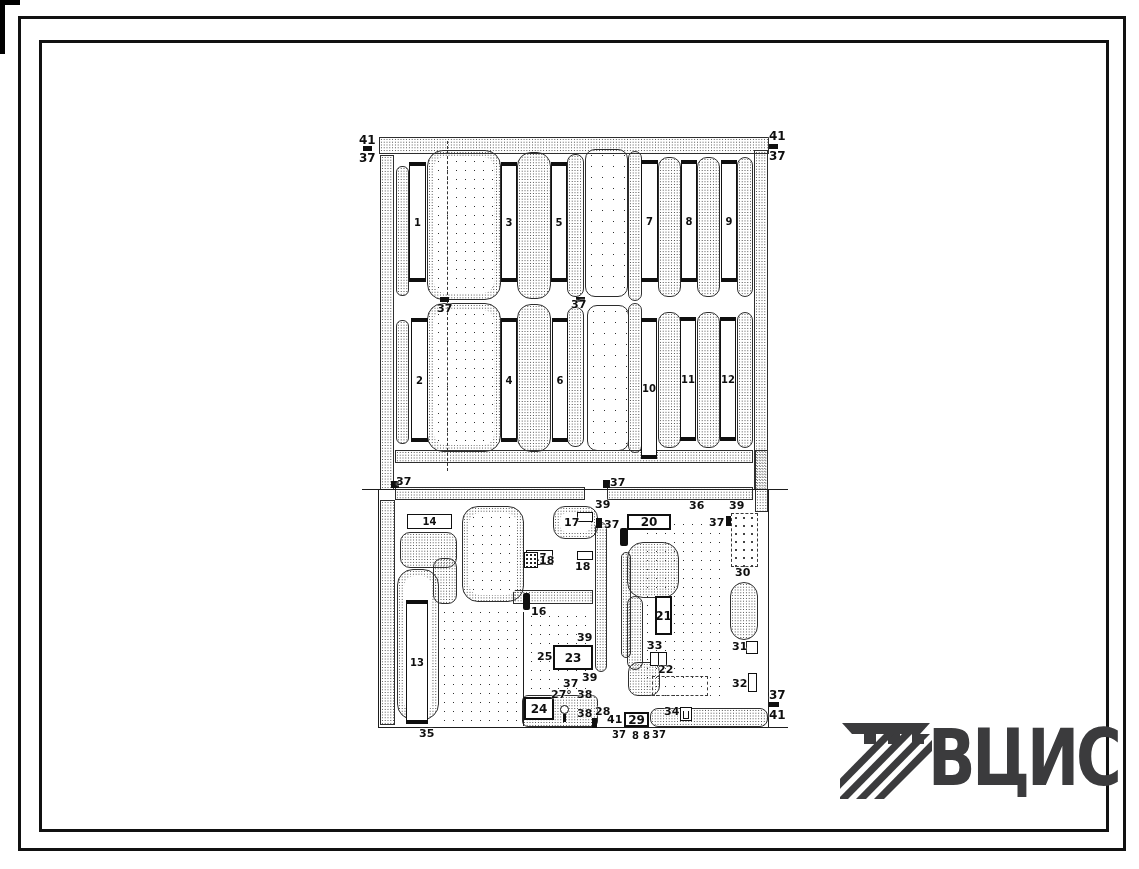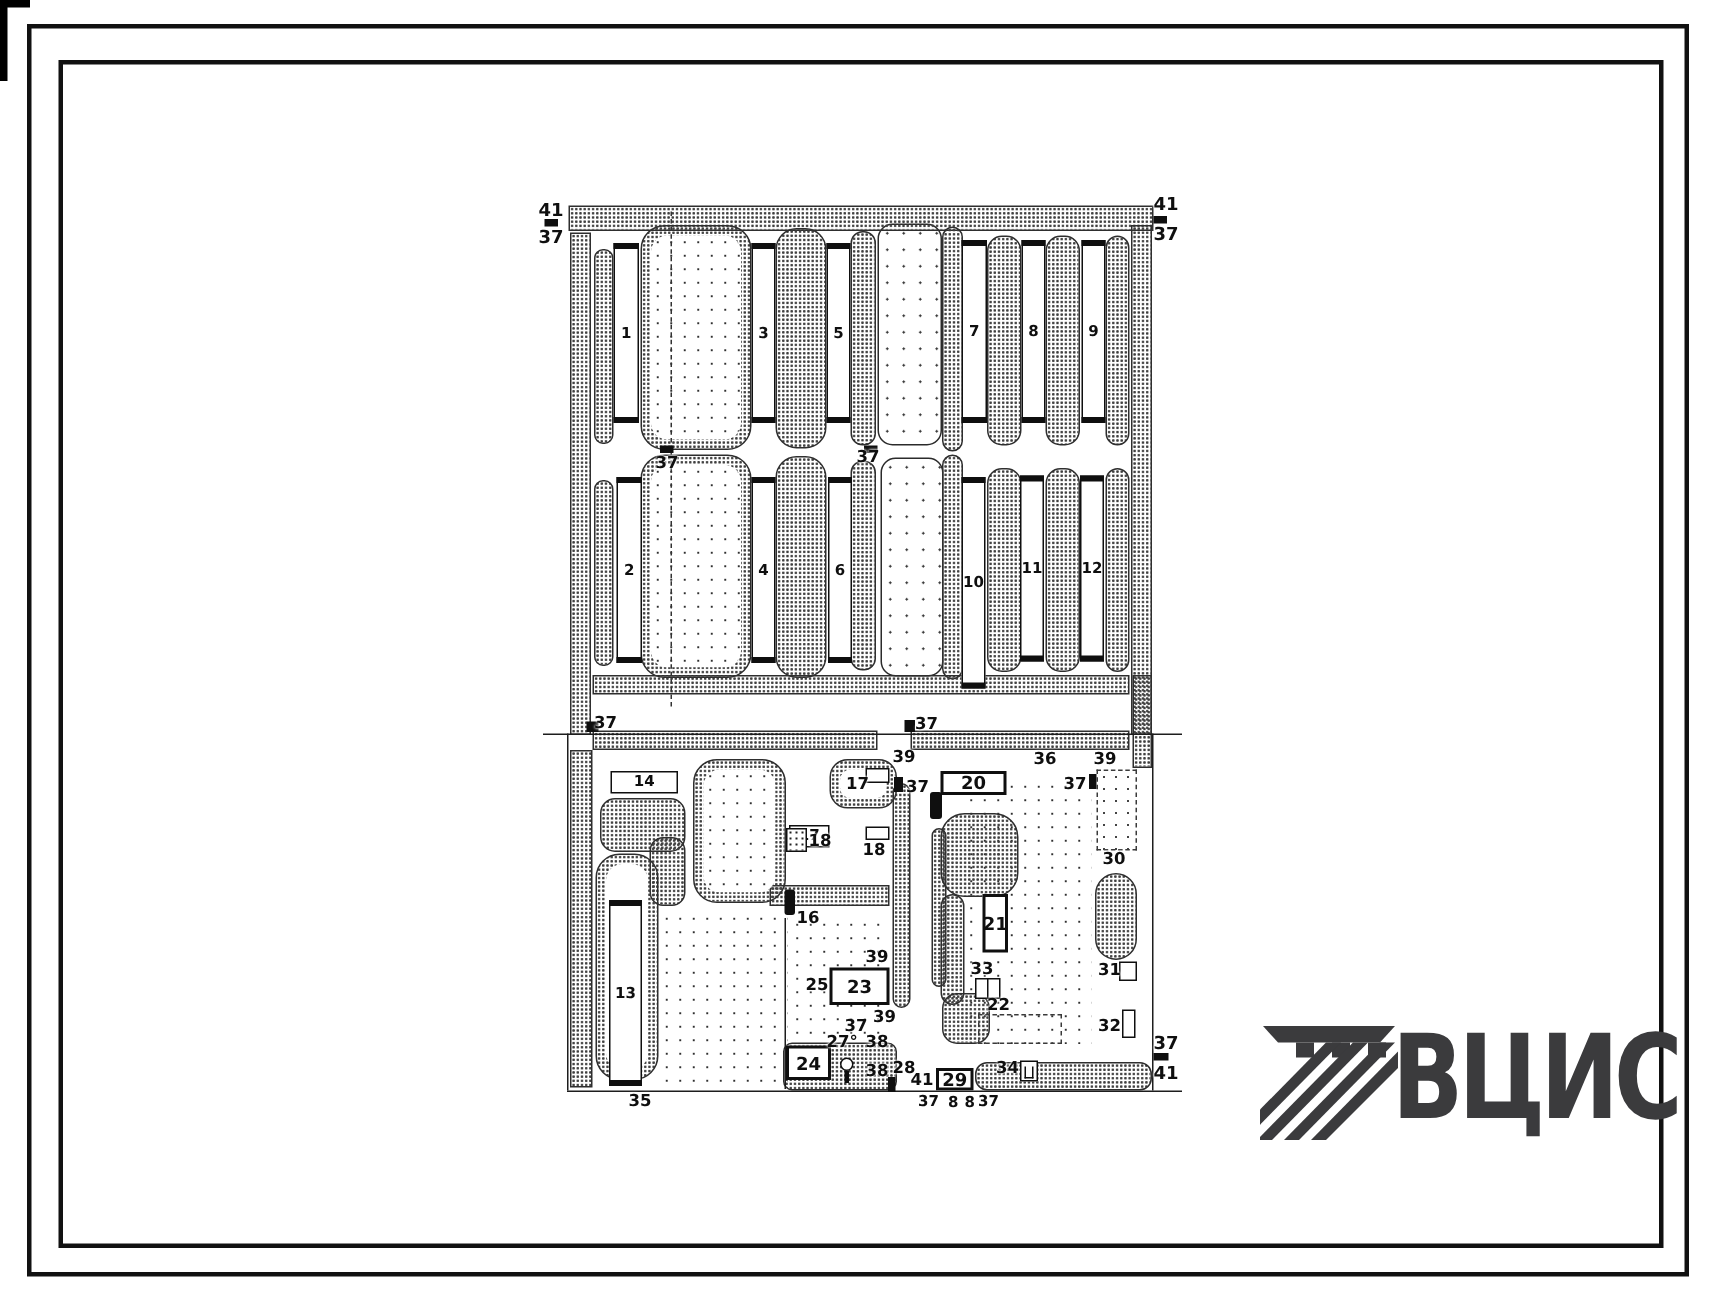--- a/index.html
+++ b/index.html
@@ -47,21 +47,21 @@
   .mark.tub{background:#fff;border:1.3px solid #0f0f0f;}
   .tubin{position:absolute;left:2px;right:2px;bottom:1px;height:7px;border:1.3px solid #0f0f0f;border-top:none;}
   .mark.lamp{background:transparent;}
   .bulb{position:absolute;left:1px;top:0;width:7px;height:7px;border:1.6px solid #0f0f0f;
         border-radius:50%;background:#fff;}
   .stem{position:absolute;left:3.5px;bottom:0;width:3px;height:8px;background:#0f0f0f;}
 
   .lbl{font-weight:bold;font-size:11px;line-height:1;color:#0f0f0f;white-space:nowrap;
        text-shadow:0 0 2px #fff,0 0 2px #fff;}
 
-  .logo{position:absolute;left:840px;top:676px;width:248px;height:88px;}
+  .logo{position:absolute;left:840px;top:715px;width:248px;height:88px;}
   .logo svg{position:absolute;left:0;top:6px;}
   .logo-text{position:absolute;left:88px;top:4px;font-weight:bold;font-size:78px;line-height:1;
              color:#3b3b3d;letter-spacing:-4px;transform:scaleX(0.8);transform-origin:left top;
              font-family:"DejaVu Sans",sans-serif;}
 </style>
 </head>
 <body>
 
 <div class="page">
   <div class="edge-v"></div>

